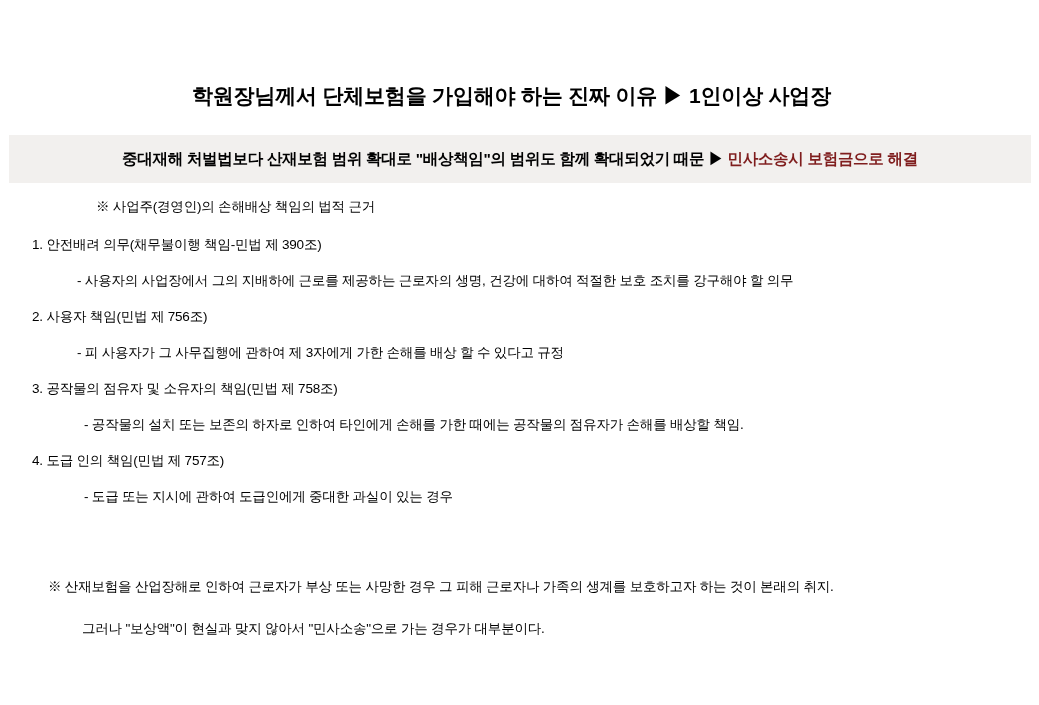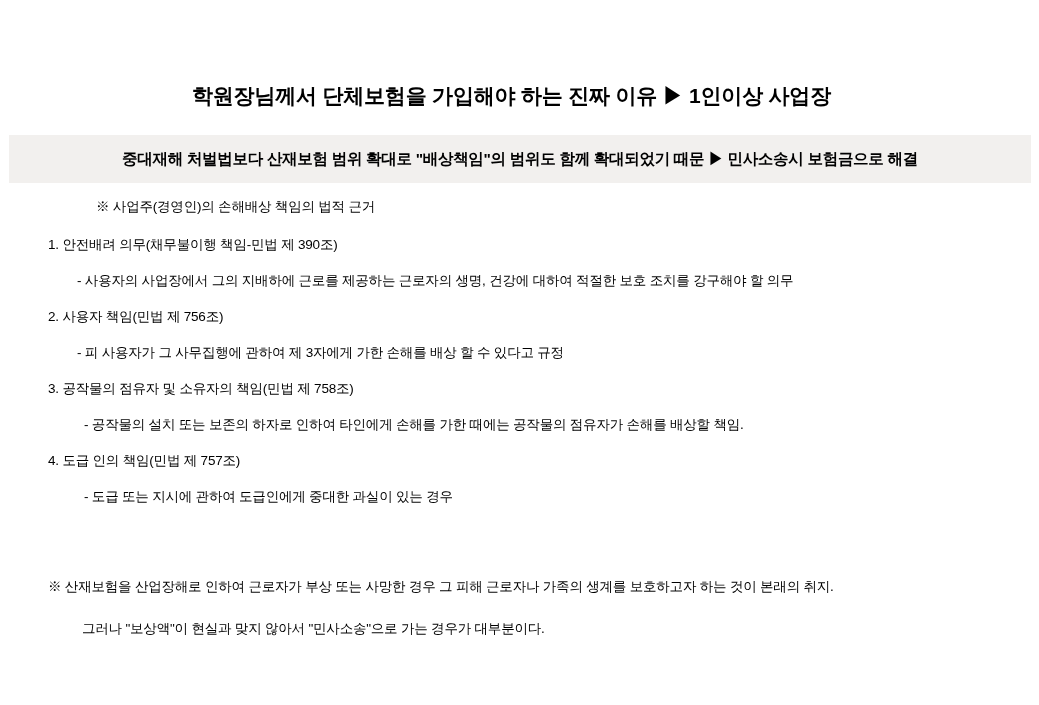--- a/index.html
+++ b/index.html
@@ -44,36 +44,36 @@
     justify-content: center;
     box-sizing: border-box;
   }
   .subtitle-text {
     font-size: 15.5px;
     font-weight: bold;
     letter-spacing: -0.3px;
     white-space: nowrap;
   }
   .subtitle-text .accent {
-    color: #000000;
+    color: #7f1d1d;
   }
   .body-block {
     position: absolute;
     top: 198px;
     left: 0;
     width: 1039px;
   }
   .line {
     font-size: 13.5px;
     letter-spacing: -0.2px;
     color: #000000;
     white-space: nowrap;
   }
   .lvl-head { padding-left: 96px; margin-bottom: 20px; }
-  .lvl-1    { padding-left: 48px; margin-bottom: 18px; }
+  .lvl-1    { padding-left: 32px; margin-bottom: 18px; }
   .lvl-2    { padding-left: 77px; margin-bottom: 18px; }
   .lvl-2b   { padding-left: 84px; margin-bottom: 18px; }
   .footer-block {
     position: absolute;
     top: 578px;
     left: 0;
     width: 1039px;
   }
   .foot-1 { padding-left: 48px; margin-bottom: 24px; }
   .foot-2 { padding-left: 82px; }

